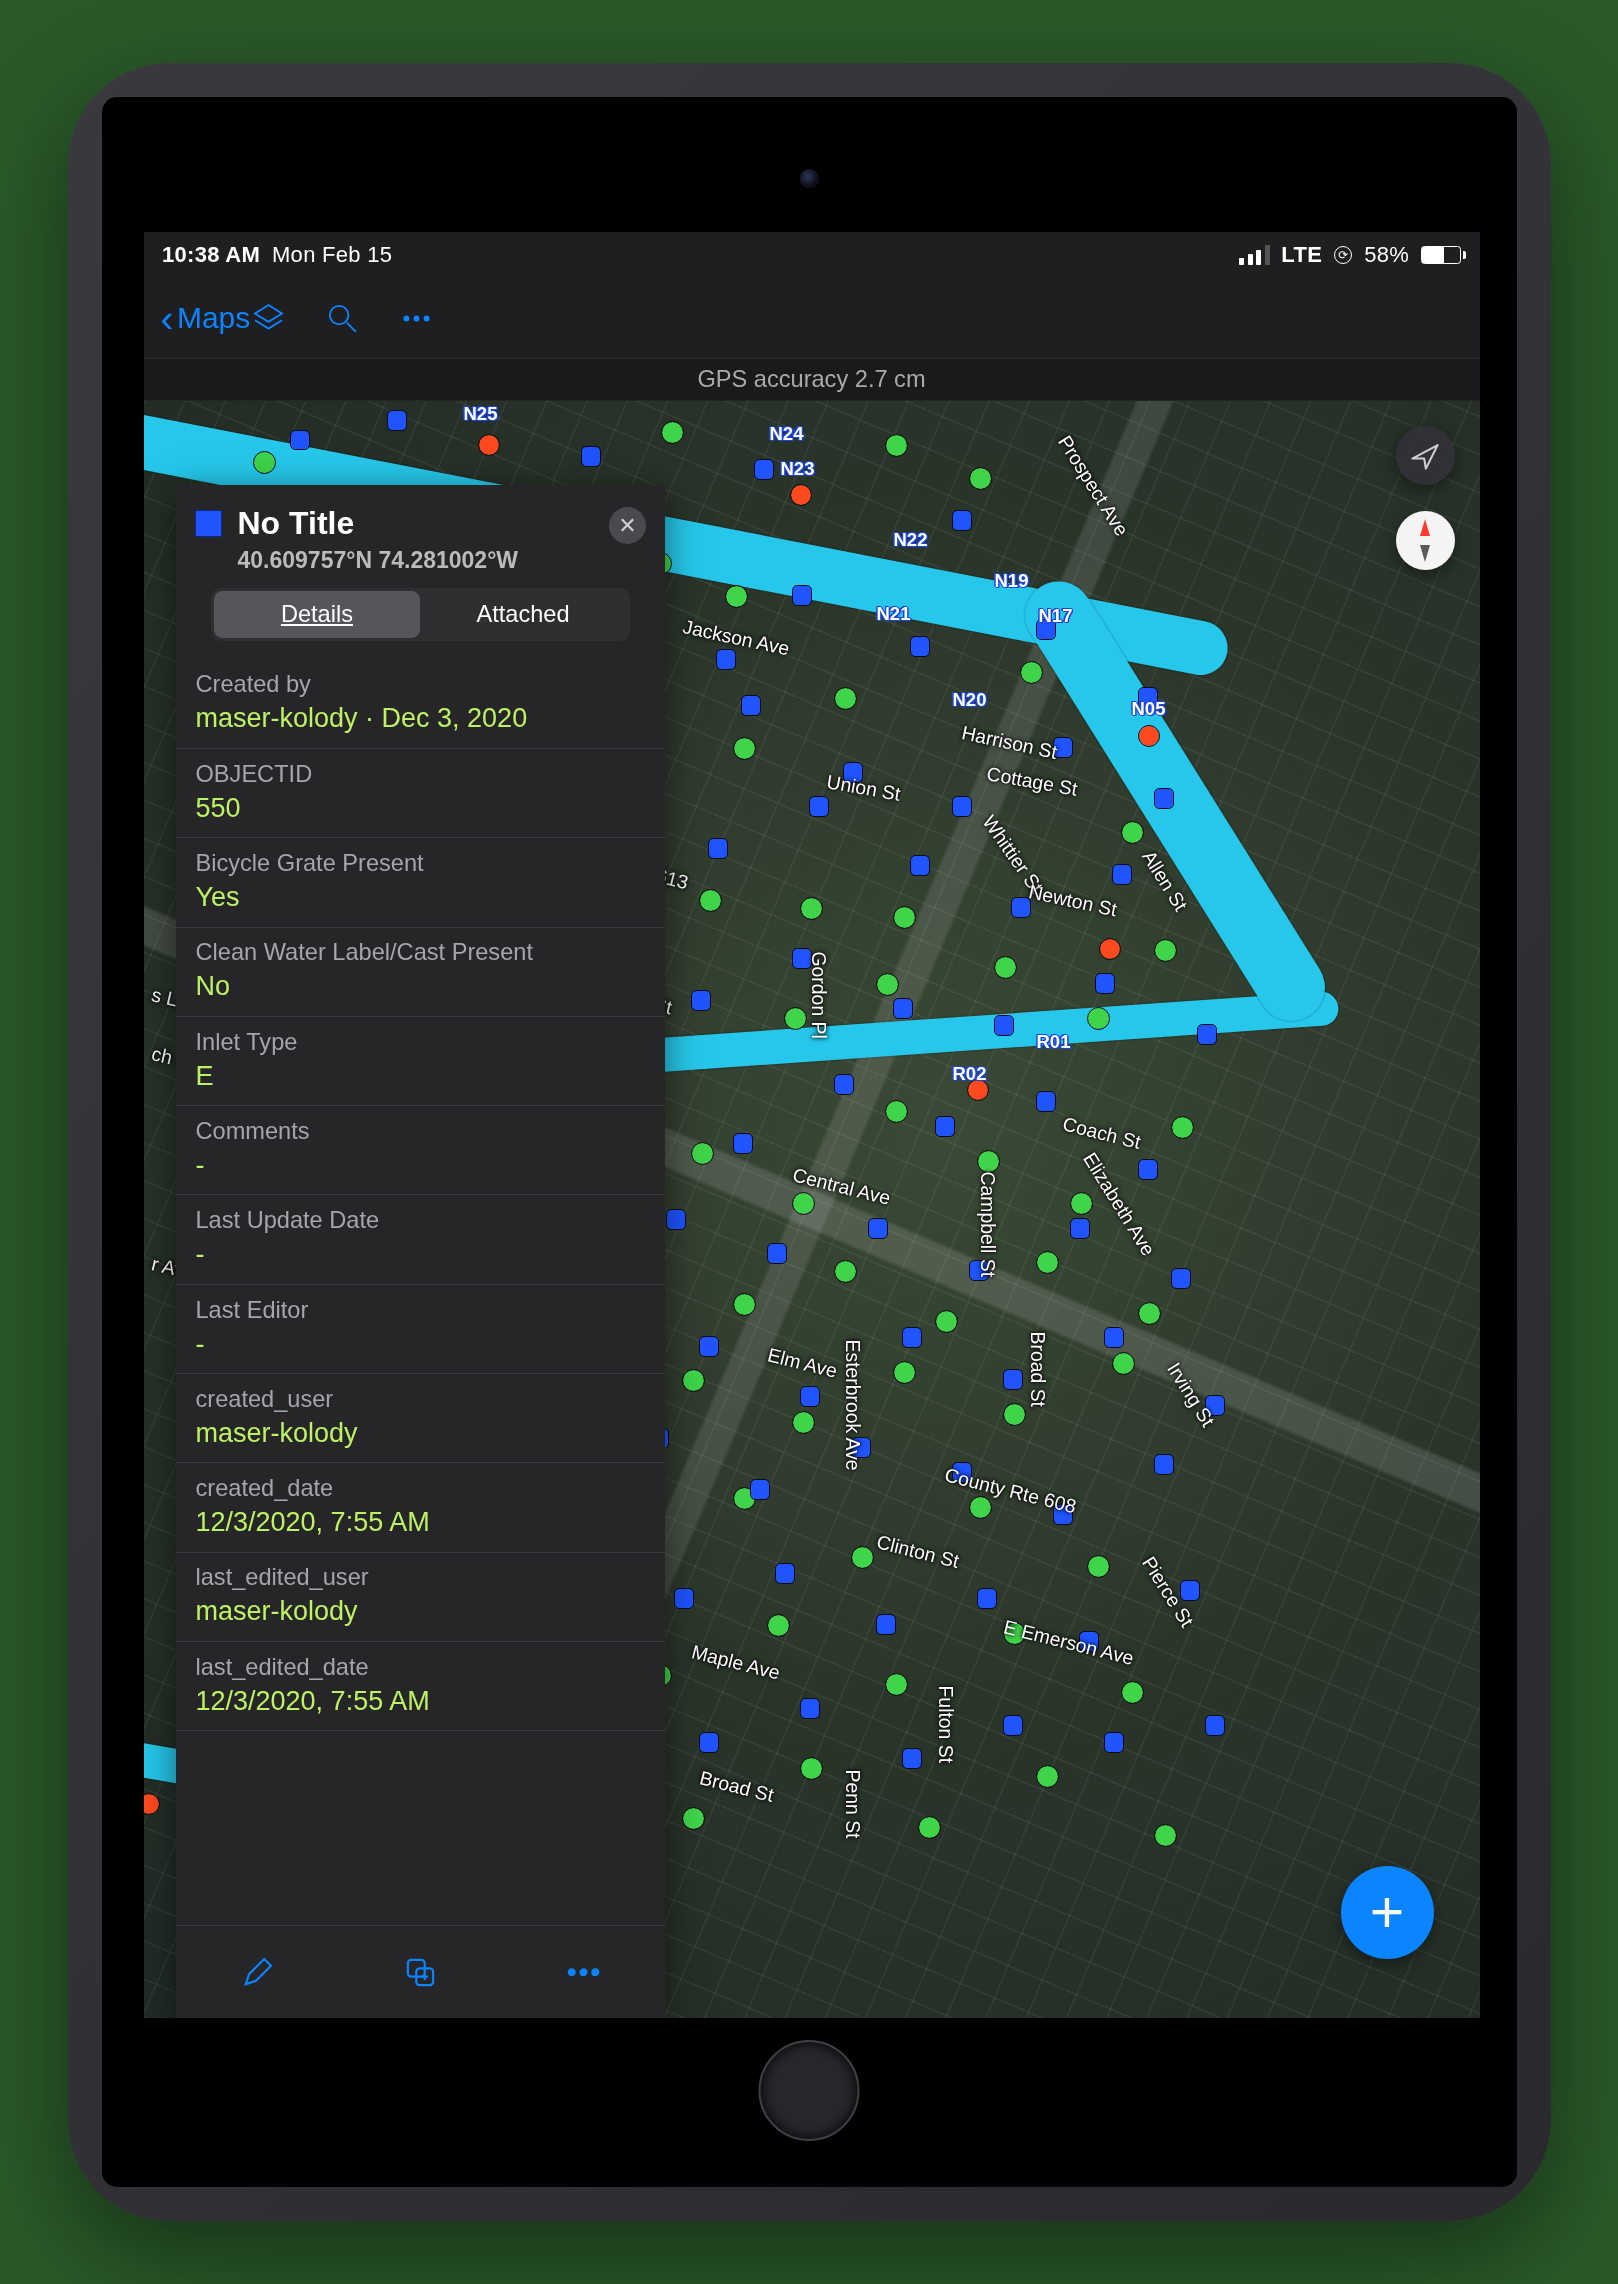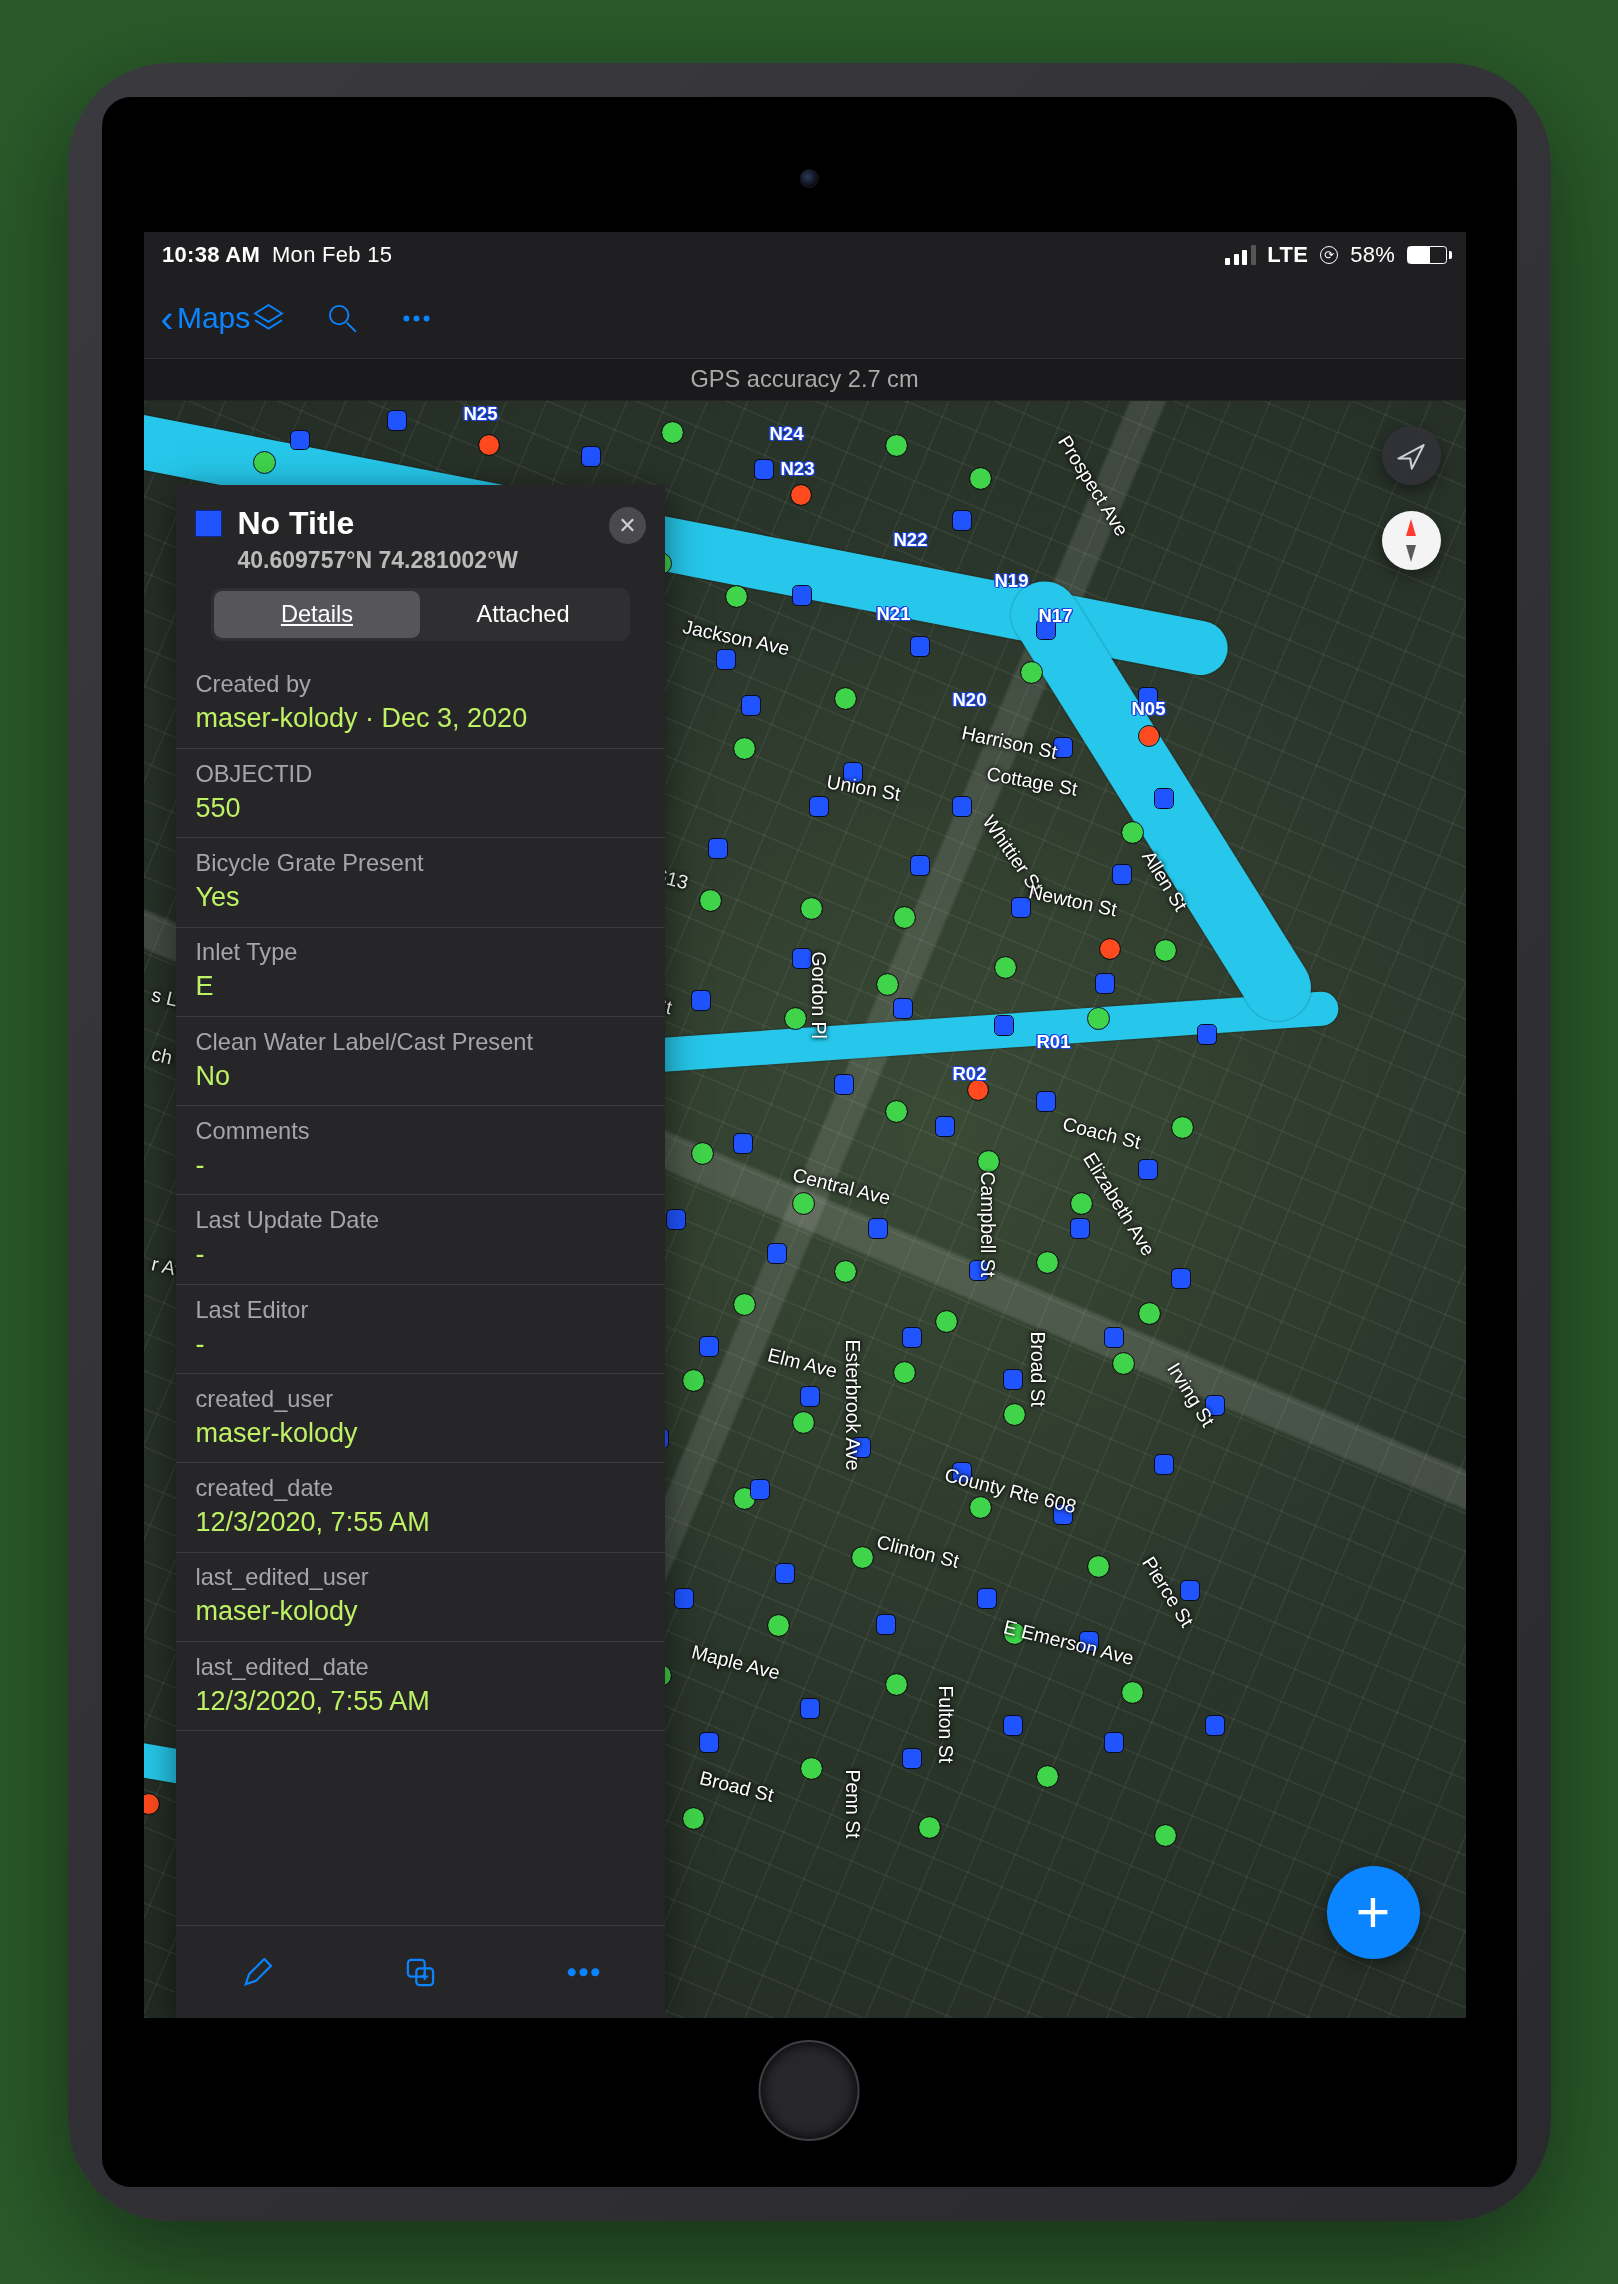--- a/index.html
+++ b/index.html
@@ -9,22 +9,22 @@
   
   .ipad-frame {
     width: 1483px; height: 2158px;
     background: linear-gradient(135deg,#3a3a3e,#2a2a2e);
     border-radius: 101px; padding: 34px;
     position: relative;
     box-shadow: 0 34px 101px rgba(0,0,0,.45);
   }
   .ipad-inner {
     width: 100%; height: 100%;
-    background: #000; border-radius: 29px;
-    padding: 135px 51px 169px 42px;
+    background: #000; border-radius: 15px;
+    padding: 135px 37px 169px 42px;
     position: relative;
   }
   .camera { position: absolute; top: 72px; left: 50%; transform: translateX(-50%); width: 18.5px; height: 18.5px; border-radius: 50%; background: radial-gradient(circle at 40% 40%, #2a3a5a 0%, #0a0a14 70%); border: 1.7px solid #1a1a1e; }
   .home-btn { position: absolute; bottom: 46px; left: 50%; transform: translateX(-50%); width: 101px; height: 101px; border-radius: 50%; background: radial-gradient(circle at 50% 50%, #28282c 60%, #101014 100%); border: 2.5px solid #3e3e44; box-shadow: inset 0 0 15px rgba(0,0,0,.8); }
 
   .screen { width: 100%; height: 100%; background: #1f1f22; position: relative; overflow: hidden; font-size: 25px; }
 
   
   .status-bar { height: 46px; display: flex; align-items: center; justify-content: space-between; padding: 0 18.5px; color: #fff; font-size: 22px; letter-spacing: 0.3px; }
   .status-left, .status-right { display: flex; align-items: center; gap: 11.8px; }
@@ -468,26 +468,26 @@
             <div id="attr-list">
                 <div class="attr">
                   <div class="label">OBJECTID</div>
                   <div class="value">550</div>
                 </div>
                 <div class="attr">
                   <div class="label">Bicycle Grate Present</div>
                   <div class="value">Yes</div>
                 </div>
                 <div class="attr">
+                  <div class="label">Clean Water Label/Cast Present</div>
+                  <div class="value">No</div>
+                </div>
+                <div class="attr">
                   <div class="label">Inlet Type</div>
                   <div class="value">E</div>
-                </div>
-                <div class="attr">
-                  <div class="label">Clean Water Label/Cast Present</div>
-                  <div class="value">No</div>
                 </div>
                 <div class="attr">
                   <div class="label">Comments</div>
                   <div class="value">-</div>
                 </div>
                 <div class="attr">
                   <div class="label">Last Update Date</div>
                   <div class="value">-</div>
                 </div>
                 <div class="attr">

